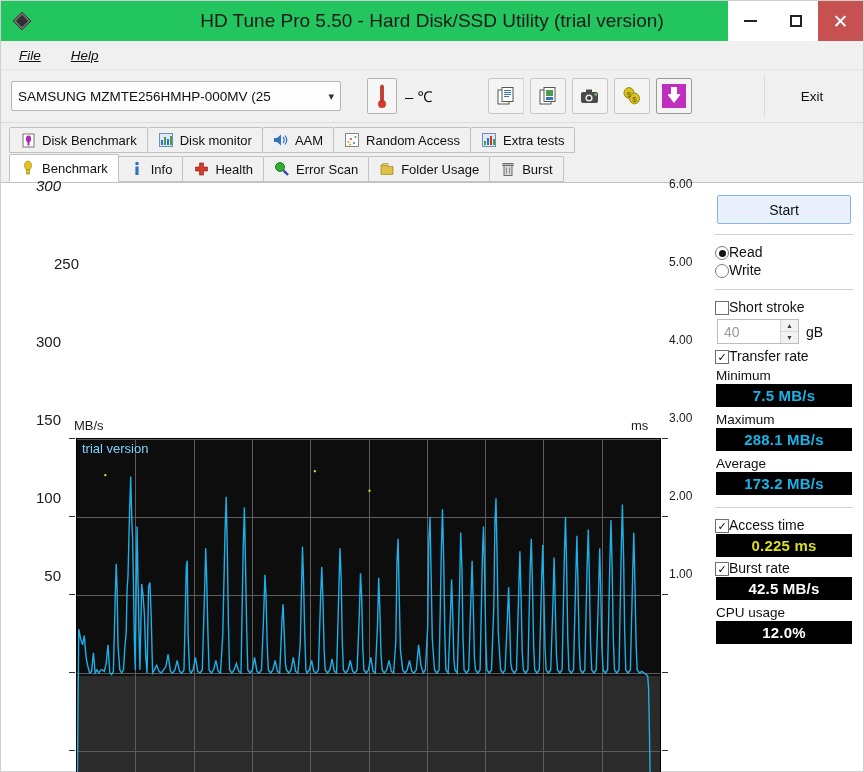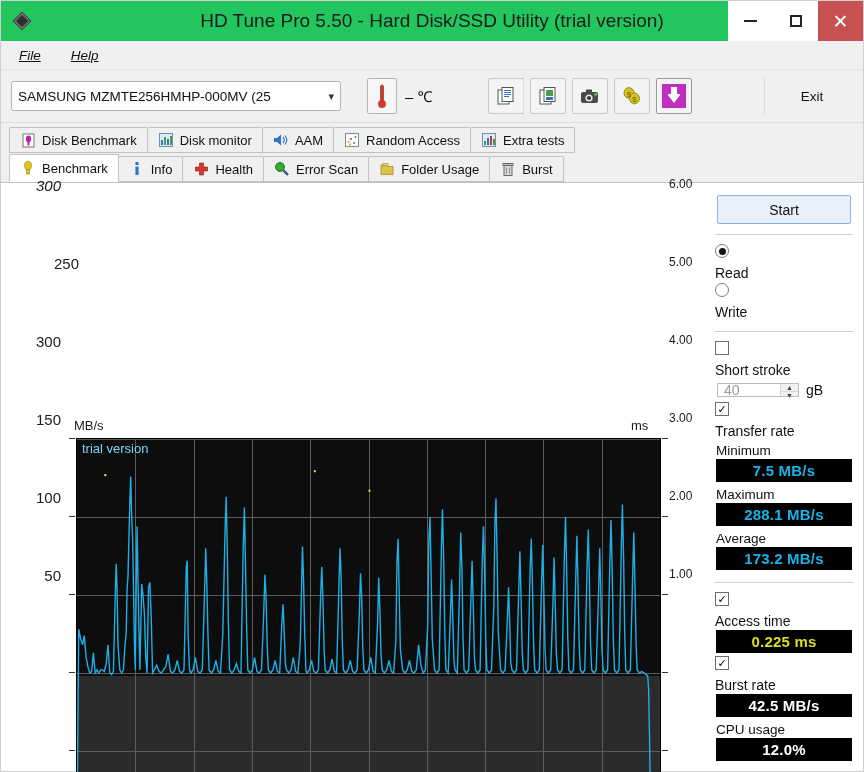--- a/index.html
+++ b/index.html
@@ -183,35 +183,35 @@
     width:156px;padding:10px 8px 6px 6px;box-sizing:border-box;
     display:flex;flex-direction:column;gap:0px;
     background:#fff;
   }
   .start-btn{
     height:27px;background:#e8f1fb;border:1px solid #8ab4e8;
     border-radius:2px;display:flex;align-items:center;justify-content:center;
     font-size:14px;color:#111;margin:2px 4px 0 4px;
   }
   .hr{height:1px;background:#d2d2d2;margin:10px 2px 8px 2px;}
-  .opt-row{display:flex;align-items:flex-start;gap:7px;padding:1px 2px;flex-direction:column;}
+  .opt-row{display:flex;align-items:flex-end;padding:1px 2px;}
   .radio{
     width:14px;height:14px;border-radius:50%;border:1px solid #7a7a7a;background:#fff;
     display:flex;align-items:center;justify-content:center;box-sizing:border-box;flex:0 0 14px;
   }
   .radio .dot{width:7px;height:7px;border-radius:50%;background:#111;}
   .chk{
     width:14px;height:14px;border:1px solid #6e6e6e;background:#fff;
     display:flex;align-items:center;justify-content:center;box-sizing:border-box;flex:0 0 14px;
     font-size:11px;color:#000;line-height:1;
   }
   .opt-label{font-size:14px;color:#111;white-space:nowrap;}
   .spin-row{display:flex;align-items:center;gap:7px;padding:3px 2px 3px 4px;}
   .spin{
-    width:82px;height:14px;border:1px solid #bdbdbd;background:#fff;
+    width:82px;height:25px;border:1px solid #bdbdbd;background:#fff;
     display:flex;align-items:center;box-sizing:border-box;
   }
   .spin input{
     border:0;outline:0;width:54px;font-size:14px;color:#9a9a9a;padding-left:6px;
     font-family:"Liberation Sans",sans-serif;background:transparent;
   }
   .spin-btns{
     margin-left:auto;width:20px;height:100%;border-left:1px solid #d5d5d5;
     display:flex;flex-direction:column;background:#f2f2f2;
   }

